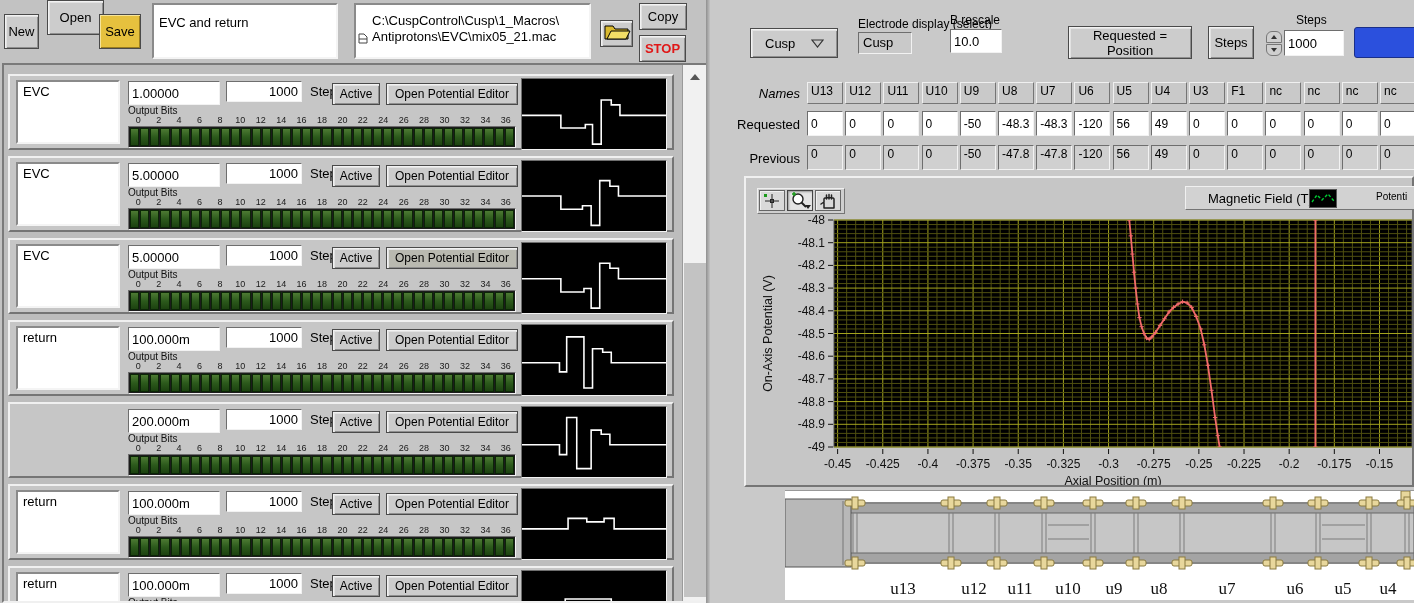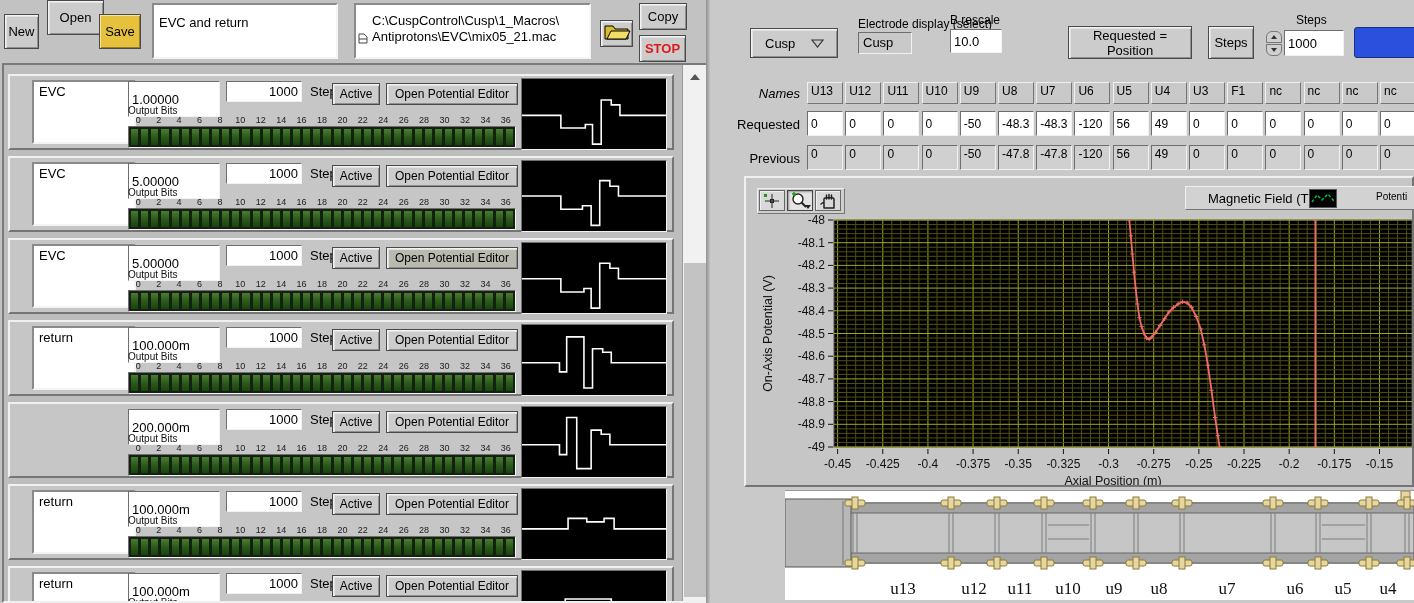--- a/index.html
+++ b/index.html
@@ -23,22 +23,22 @@
   #macro-name-box { left:152px; top:3px; width:186px; height:56px; background:#fff; font-size:13px; padding:10px 5px; }
   #macro-path-box { left:354px; top:3px; width:237px; height:56px; background:#fff; font-size:13px; padding:8px 4px 2px 16px; line-height:16px; }
   #path-glyph { left:358px; top:30px; width:10px; height:14px; font-size:9px; color:#333; }
   #btn-folder { left:600px; top:20px; width:33px; height:27px; padding:0; }
   #btn-copy { left:639px; top:3px;  width:48px; height:27px; }
   #btn-stop { left:639px; top:35px; width:47px; height:27px; color:#e01818; font-weight:bold; }
 
   #list-container { left:2px; top:63px; width:706px; height:540px; background:#bdbdbd; border:2px solid; border-color:#7a7a7a #f0f0f0 #f0f0f0 #7a7a7a; overflow:hidden; }
   #rows { position:absolute; left:4px; top:9px; width:672px; }
   .macro-row { position:relative; width:666px; height:76px; background:#c6c6c6; margin-bottom:6px; }
-  .name-box { position:absolute; left:6px; top:4px; width:104px; height:64px; background:#fff; font-size:13px; padding:2px 5px;margin-left:16px; }
-  .val-field   { position:absolute; left:118px; top:5px; width:92px; height:36px; }
+  .name-box { position:absolute; left:6px; top:4px; width:104px; height:64px; background:#fff; font-size:13px; padding:2px 5px; }
+  .val-field   { position:absolute; left:118px; top:5px; width:92px; height:24px; }
   .steps-field { position:absolute; left:216px; top:5px; width:76px; height:21px; text-align:right; }
   .steps-label { position:absolute; left:300px; top:8px; font-size:13px; }
   .active-btn { position:absolute; left:322px; top:7px; width:48px; height:22px; font-size:12px; }
   .editor-btn { position:absolute; left:376px; top:7px; width:132px; height:22px; font-size:12px; }
   .outbits-label { position:absolute; left:118px; top:29px; font-size:10px; color:#111; }
   .bitnums { position:absolute; left:118px; top:39px; width:388px; height:10px; display:flex; }
   .bitnums span { flex:1; text-align:center; font-size:9px; color:#1a1a1a; }
   .leds { position:absolute; left:118px; top:50px; width:388px; height:22px; background:#1c1c1c; display:flex; gap:1px; padding:1px; }
   .led { flex:1; background:linear-gradient(to bottom,#4d7a33 0%,#2c5a1c 50%,#1c4210 100%); border:1px solid #0b2606; }
   .wave { position:absolute; left:511px; top:2px; width:146px; height:72px; background:#000; }

